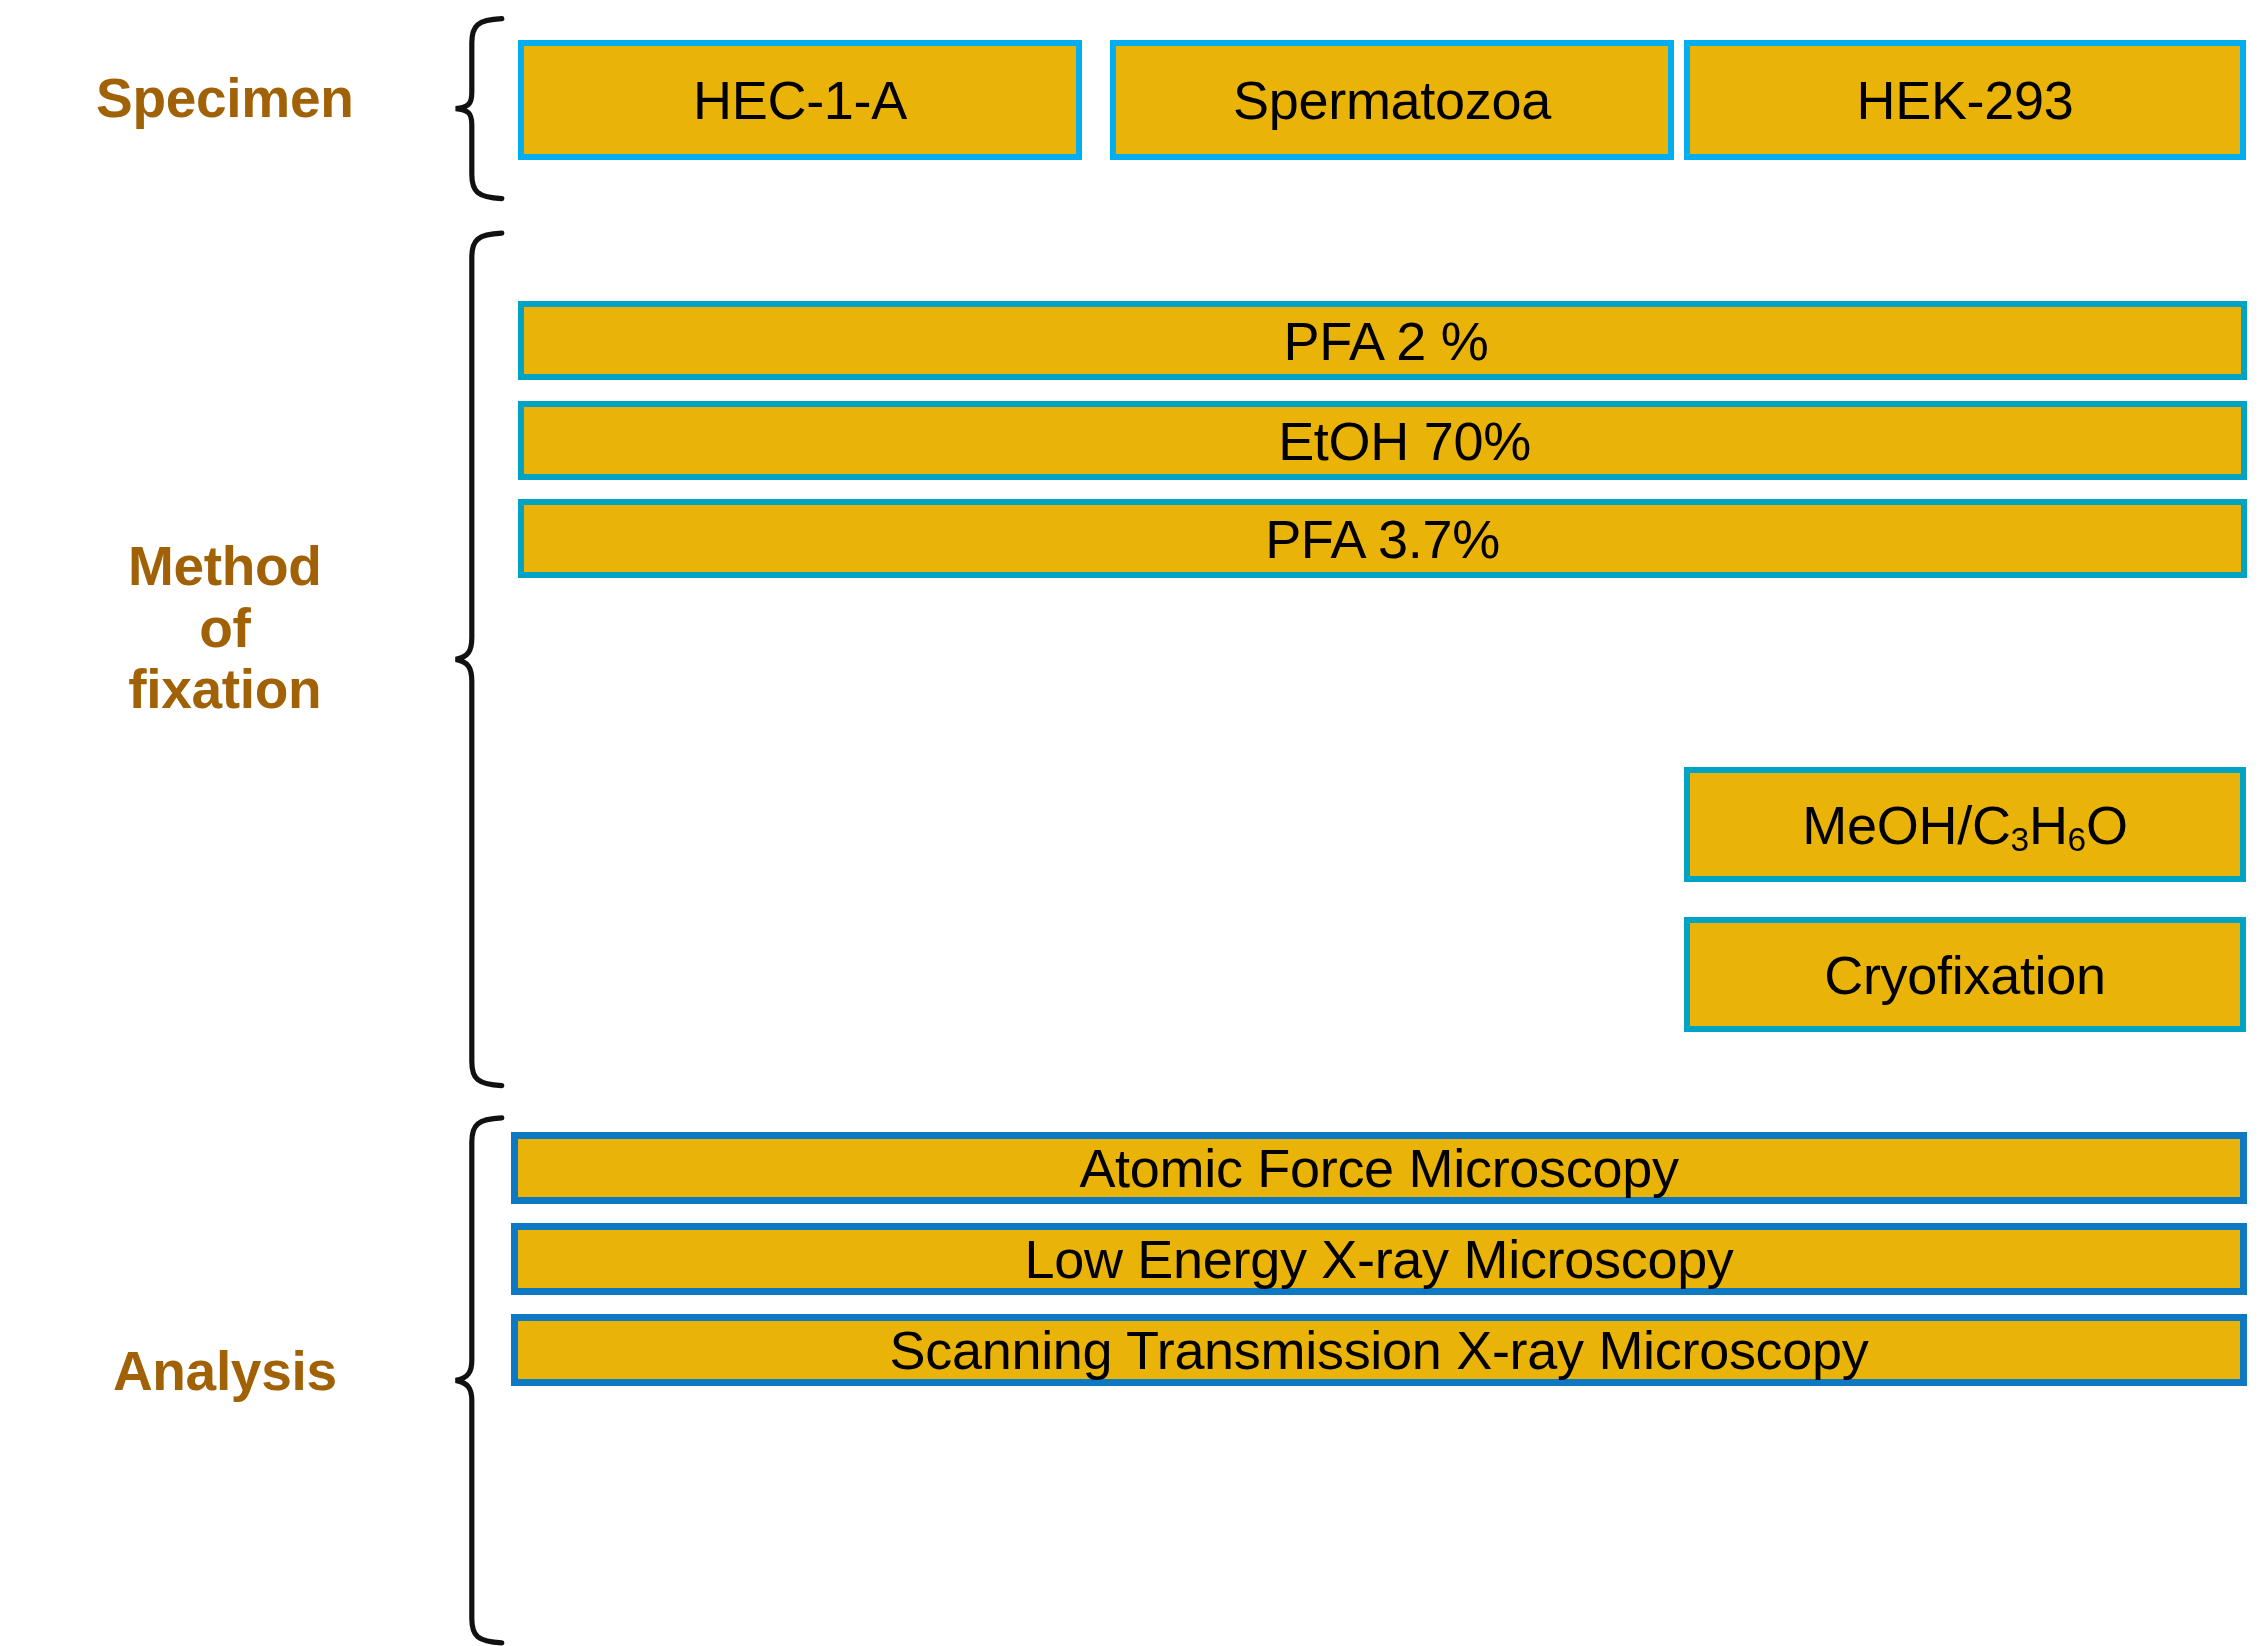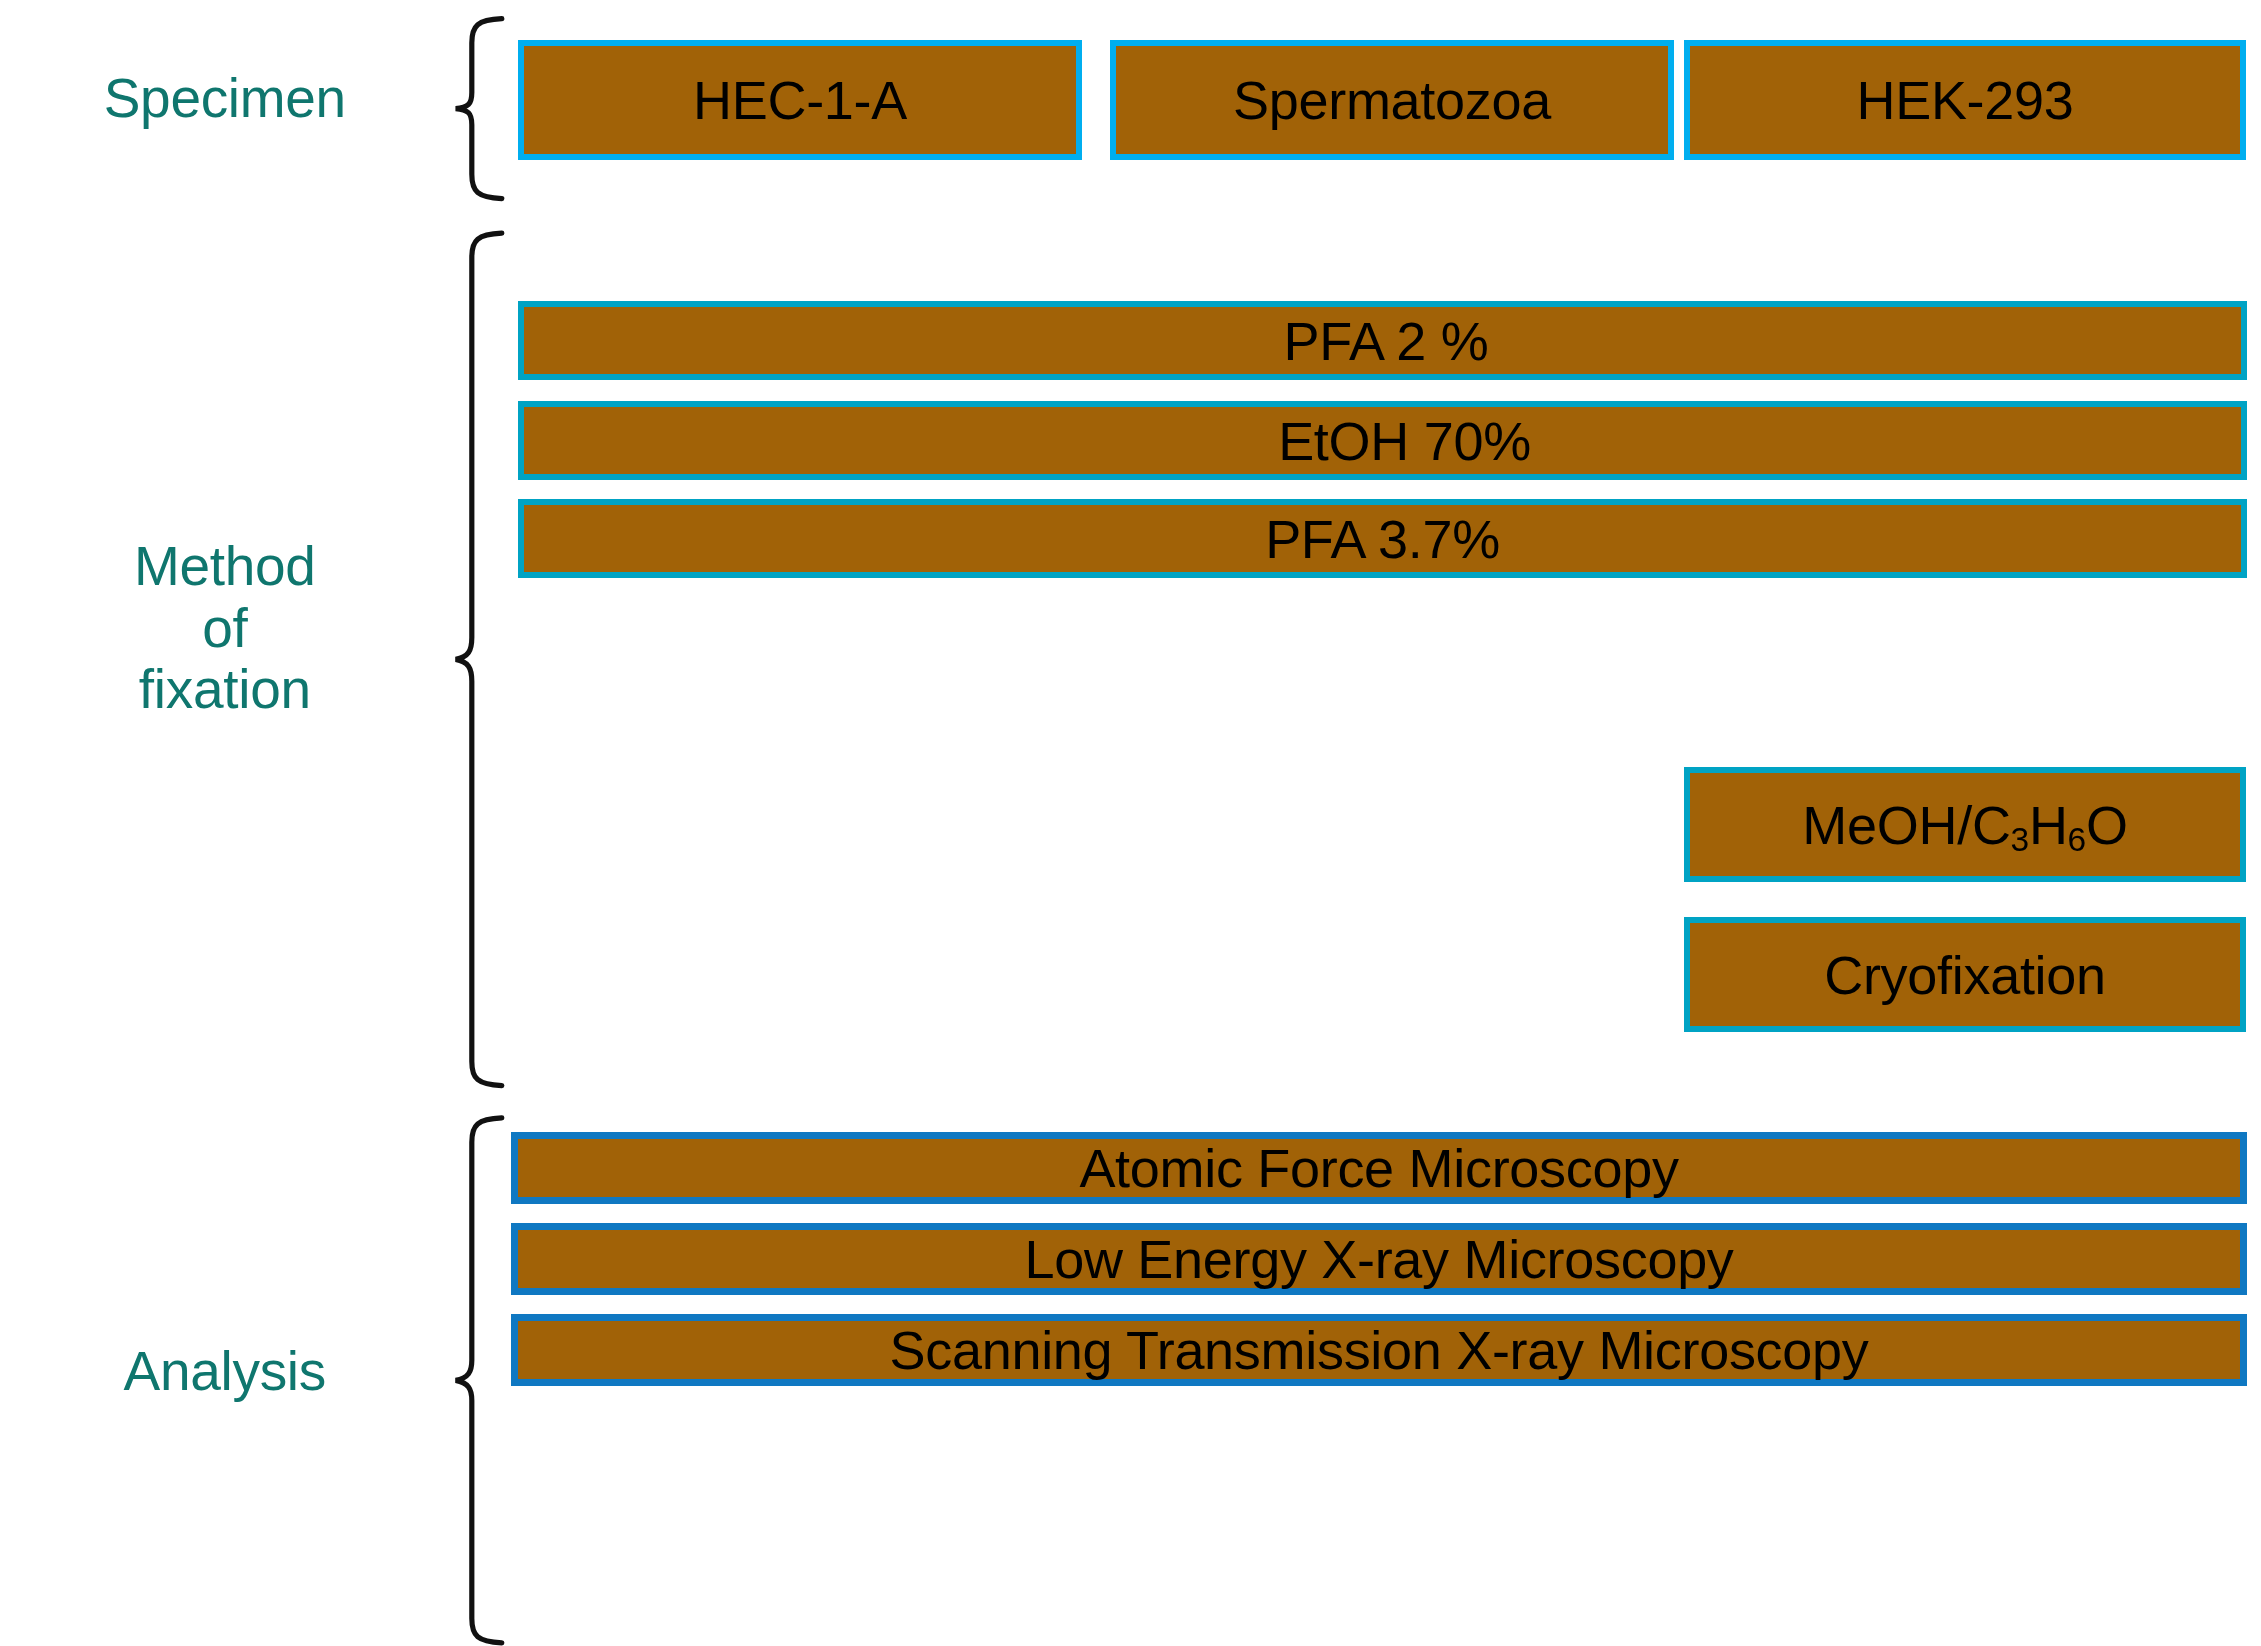--- a/index.html
+++ b/index.html
@@ -17,33 +17,33 @@
 
   #diagram {
     position: absolute;
     left: 0; top: 0;
     width: 2261px;
     height: 1647px;
   }
 
   .group-label {
     position: absolute;
-    font-weight: normal;
-    color: #0f766e;
+    font-weight: bold;
+    color: #a16207;
     font-size: 55px;
     line-height: 1.12;
     text-align: center;
     letter-spacing: -0.3px;
     white-space: pre-line;
   }
 
   .node-box {
     position: absolute;
     box-sizing: border-box;
-    background: #a16207;
+    background: #eab308;
     display: flex;
     align-items: center;
     justify-content: center;
     color: #000000;
     font-weight: 400;
     letter-spacing: -0.3px;
   }
 
   .node-box .node-text {
     display: block;

